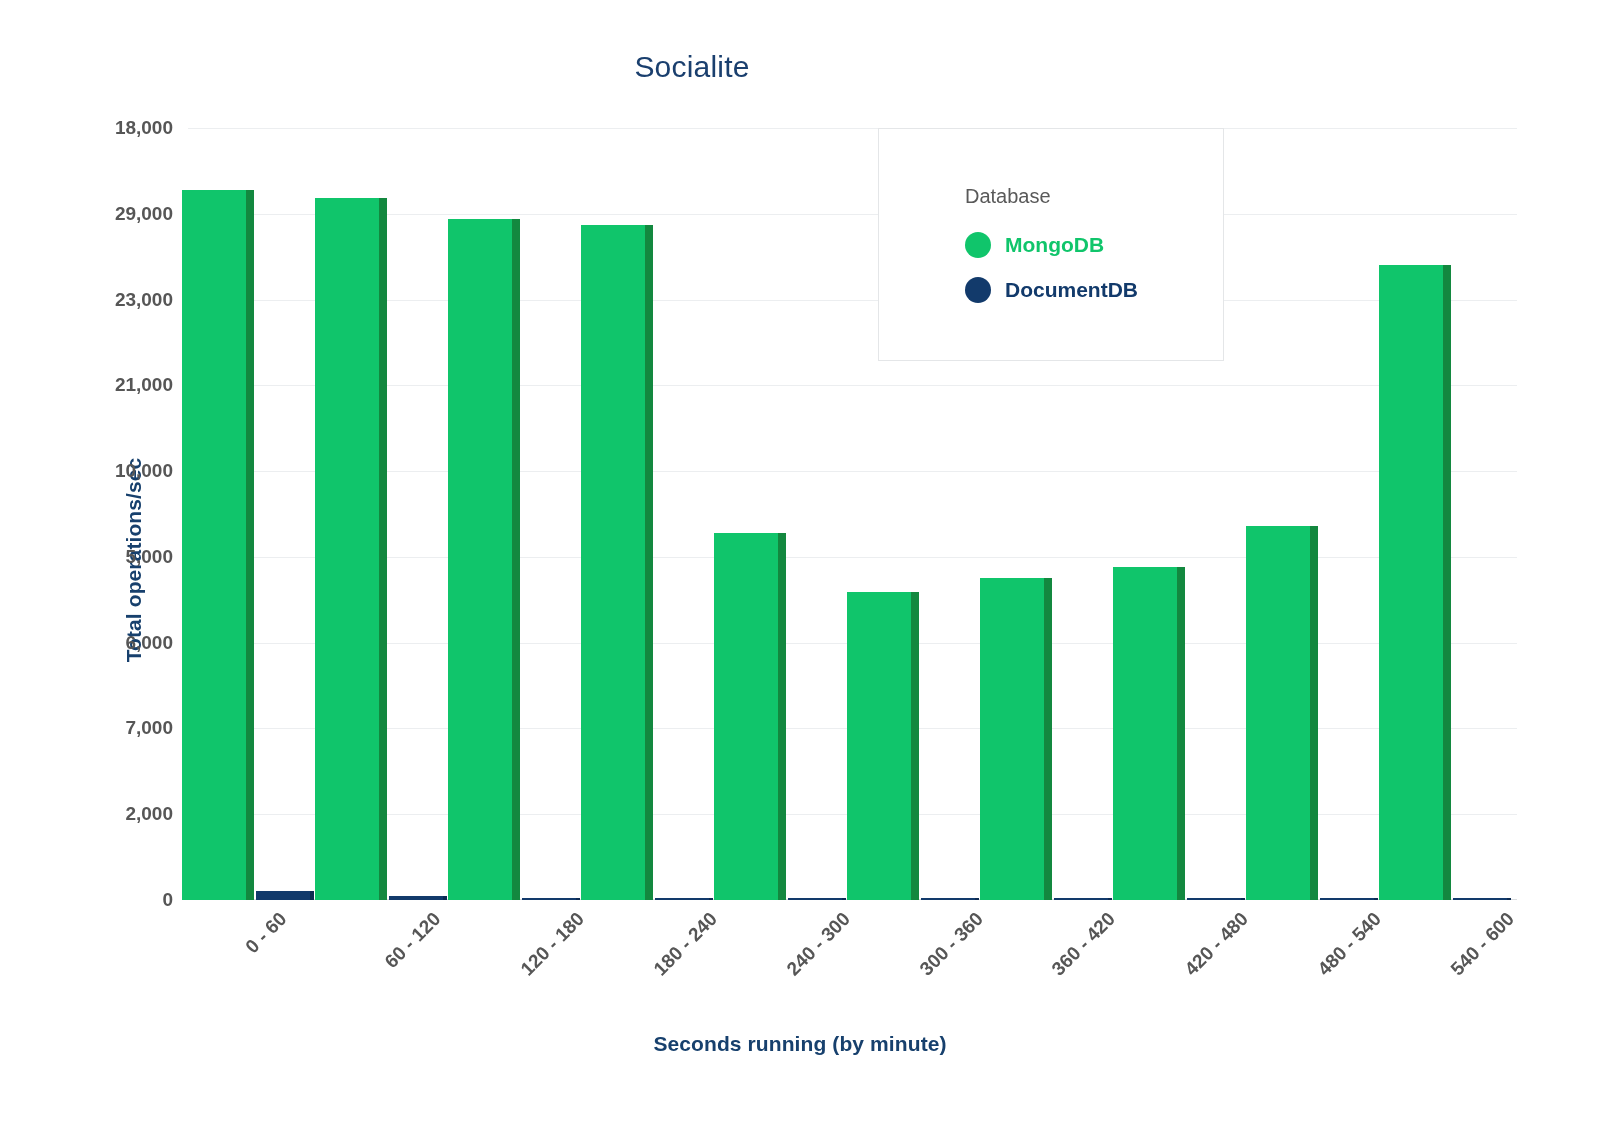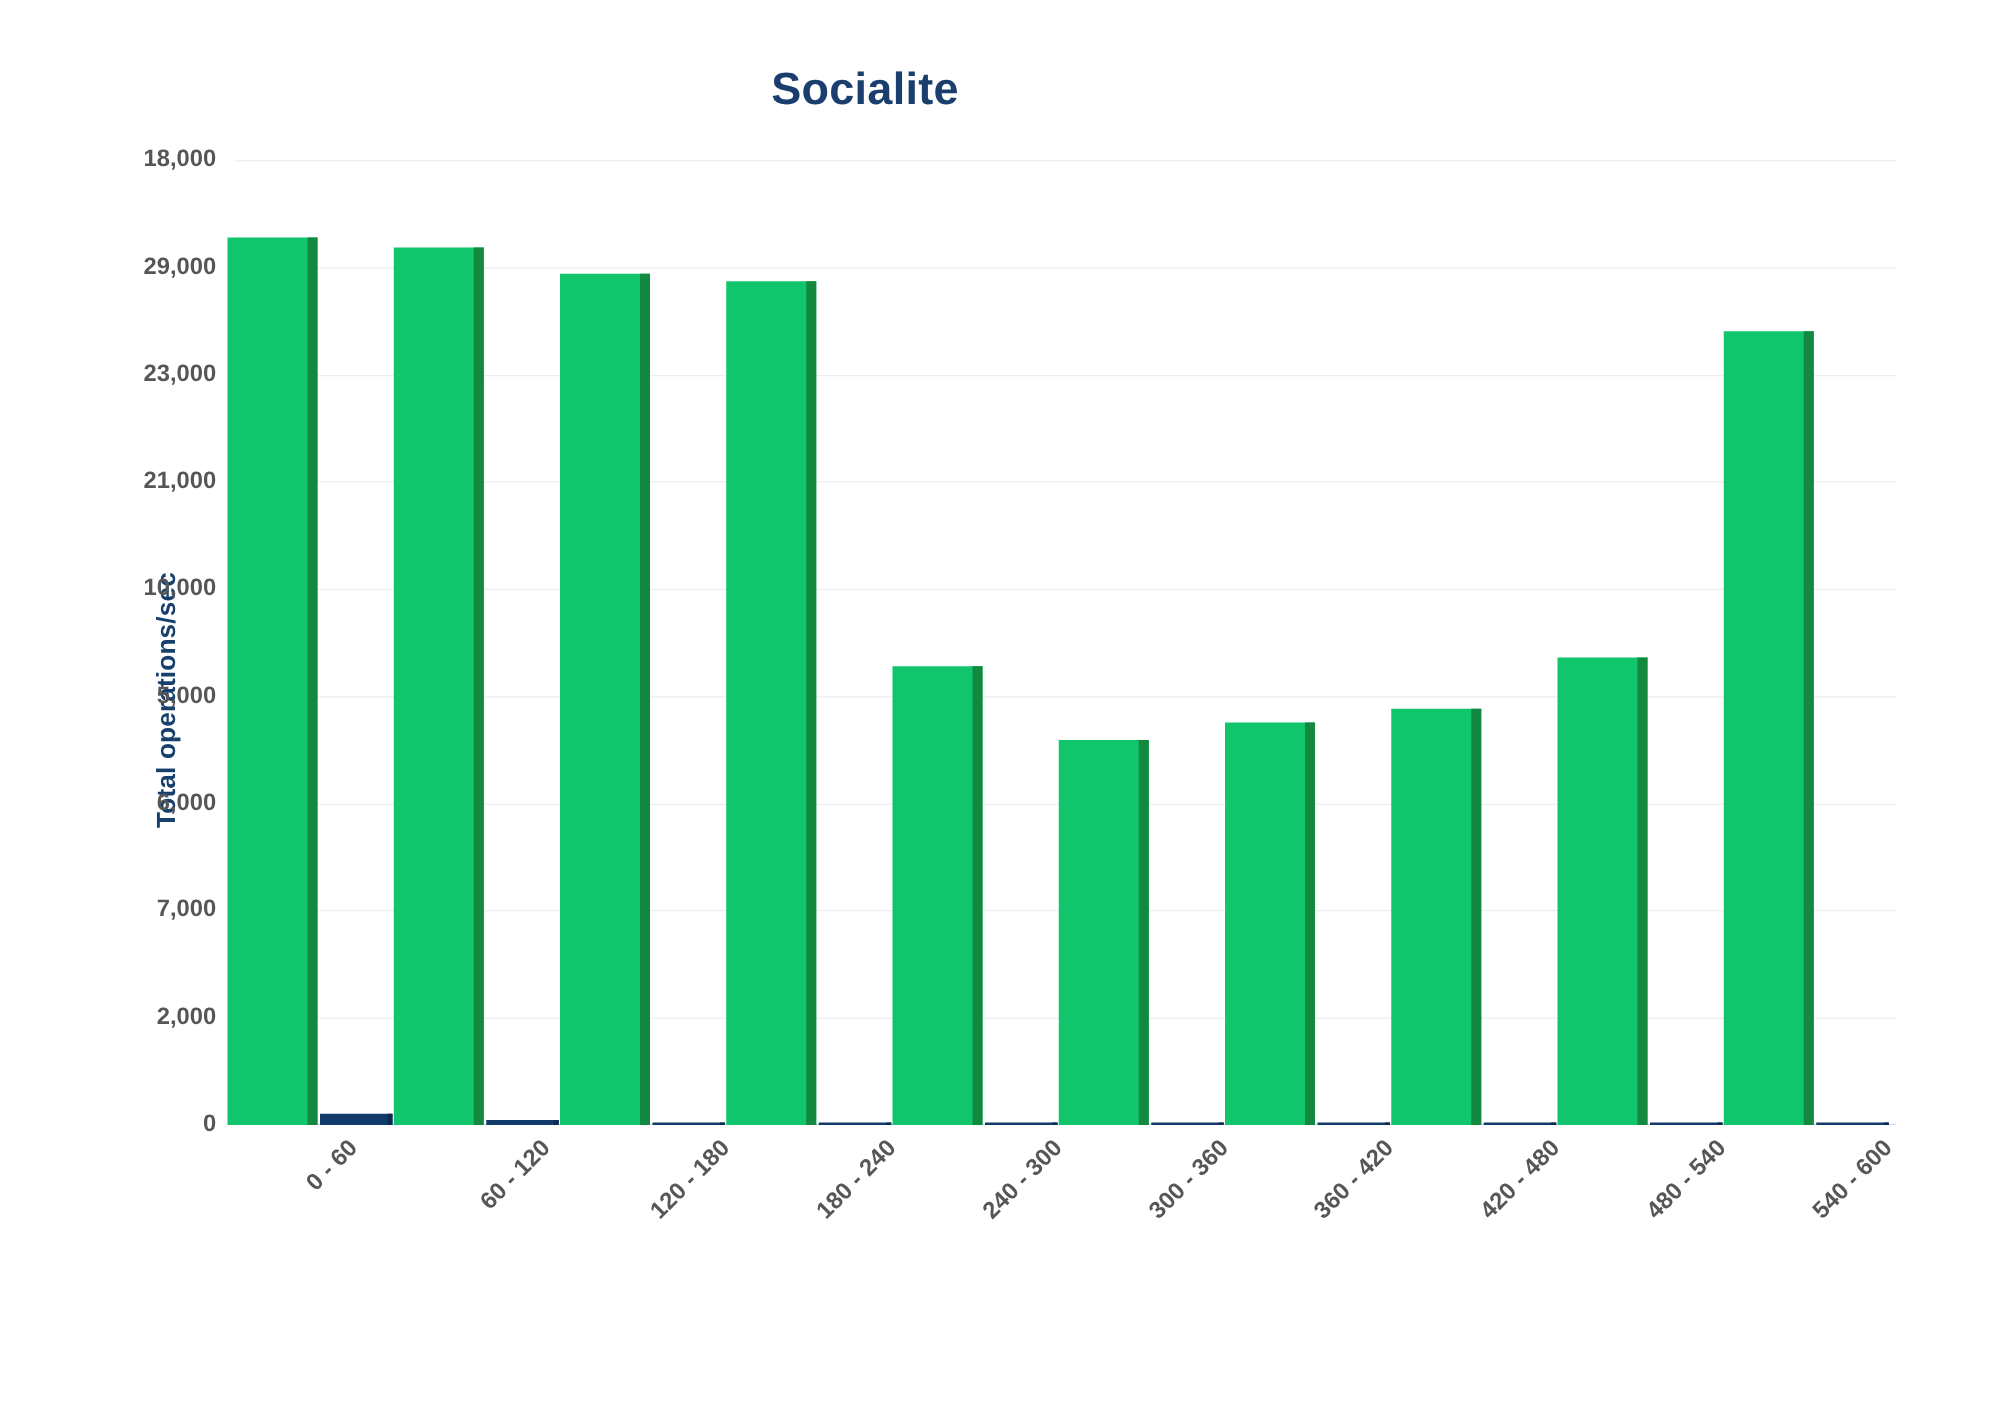--- a/index.html
+++ b/index.html
@@ -19,24 +19,24 @@
     background: #ffffff;
   }
 
   
   .chart-title {
     position: absolute;
     left: 0;
     top: 50px;
     width: 1384px;
     text-align: center;
-    font-size: 36px;
+    font-size: 30px;
     color: #1a3f6e;
     letter-spacing: 0.2px;
-    font-weight: 700;
+    font-weight: 400;
   }
 
   
   .y-axis-title {
     position: absolute;
     left: 32px;
     top: 560px;
     transform: translateY(-50%) rotate(-90deg);
     transform-origin: center center;
     white-space: nowrap;
@@ -176,20 +176,21 @@
   }
 </style>
 </head>
 <body>
 
 <div id="chart-root">
 
   <div class="chart-title">Socialite</div>
 
   <div class="y-axis-title">Total operations/sec</div>
+  <div class="x-axis-title">Seconds running (by minute)</div>
 
   <div id="y-tick-labels">
       <div class="y-tick-label" style="top: 900px;">0</div>
       <div class="y-tick-label" style="top: 814.222px;">2,000</div>
       <div class="y-tick-label" style="top: 728.444px;">7,000</div>
       <div class="y-tick-label" style="top: 642.667px;">6,000</div>
       <div class="y-tick-label" style="top: 556.889px;">5,000</div>
       <div class="y-tick-label" style="top: 471.111px;">10,000</div>
       <div class="y-tick-label" style="top: 385.333px;">21,000</div>
       <div class="y-tick-label" style="top: 299.556px;">23,000</div>
@@ -259,14 +260,27 @@
           <div class="bar bar-mongo" title="MongoDB: 8730" style="left: -5.55px; width: 72px; height: 374.42px;"></div>
           <div class="bar bar-docdb" title="DocumentDB: 15" style="left: 68.45px; width: 58px; height: 2px;"></div>
         </div>
         <div class="group" style="left: 1196.1px; width: 132.9px;">
           <div class="bar bar-mongo" title="MongoDB: 14800" style="left: -5.55px; width: 72px; height: 634.756px;"></div>
           <div class="bar bar-docdb" title="DocumentDB: 20" style="left: 68.45px; width: 58px; height: 2px;"></div>
         </div>
       </div>
   </div>
 
+  <div id="legend">
+    <div class="legend-title">Database</div>
+    <div id="legend-rows">
+        <div class="legend-row row-0">
+          <span class="legend-swatch" style="background: rgb(16, 197, 107);"></span>
+          <span class="legend-label" style="color: rgb(16, 197, 107);">MongoDB</span>
+        </div>
+        <div class="legend-row row-1">
+          <span class="legend-swatch" style="background: rgb(18, 58, 107);"></span>
+          <span class="legend-label" style="color: rgb(18, 58, 107);">DocumentDB</span>
+        </div>
+      </div>
+  </div>
 
 </div>
 
 </body></html>

